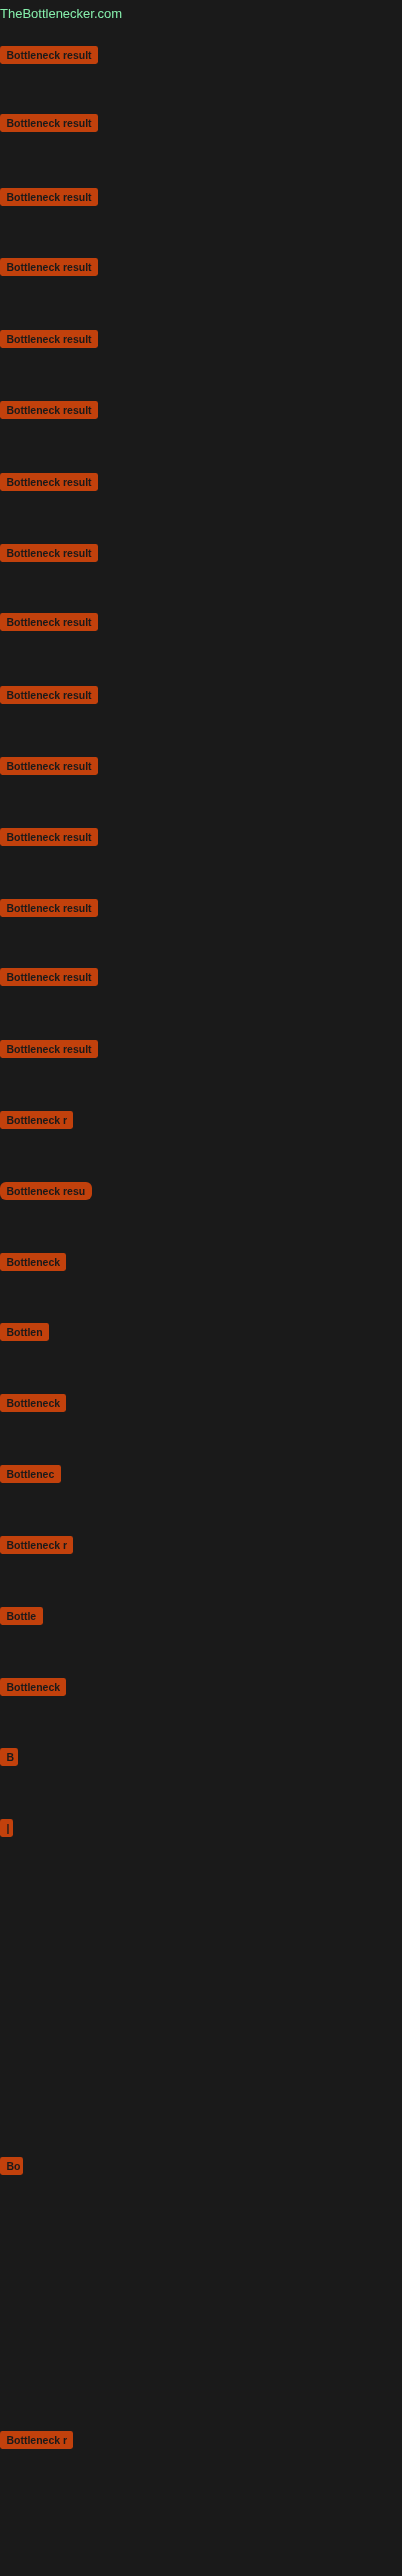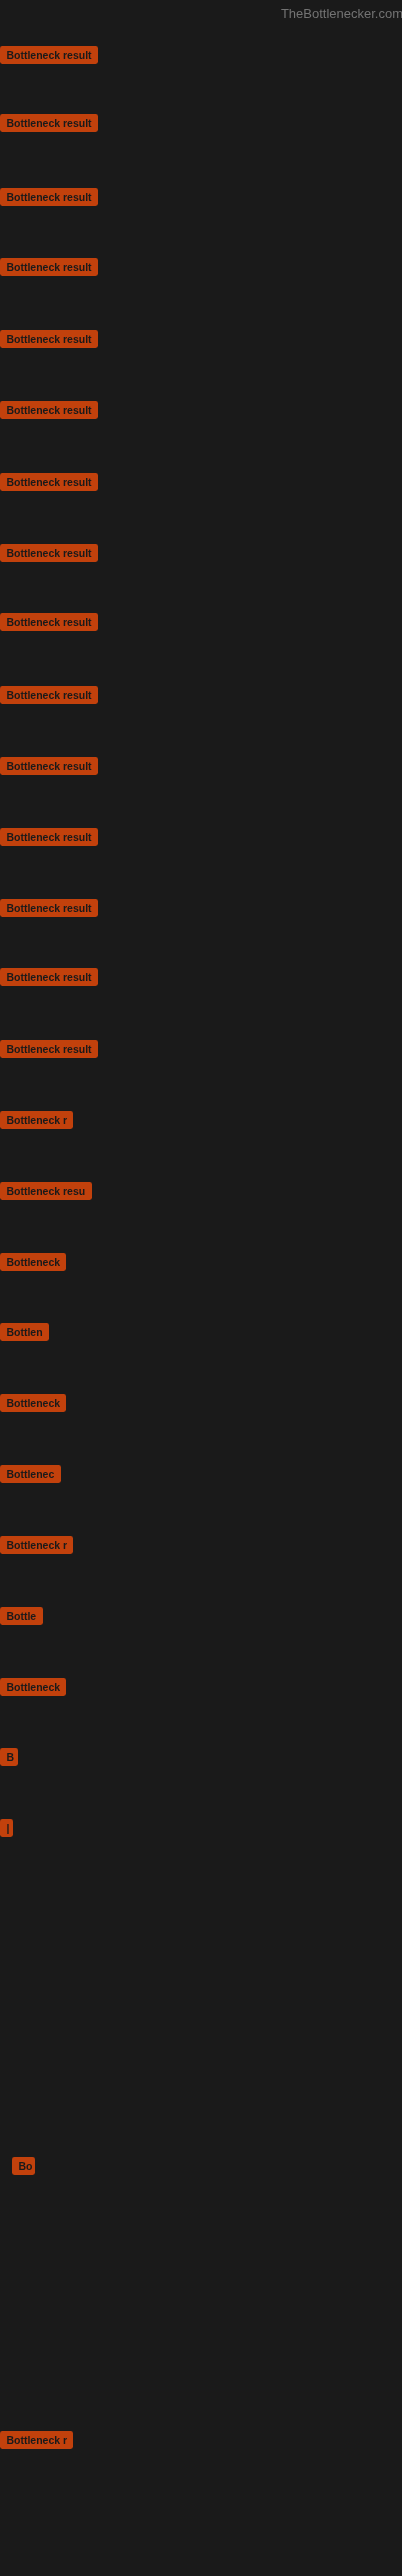--- a/index.html
+++ b/index.html
@@ -10,22 +10,22 @@
 
     body {
       width: 403px;
       min-height: 2576px;
       background-color: #1a1a1a;
       font-family: Arial, sans-serif;
       position: relative;
     }
 
     .site-title {
-      text-align: right;
-      color: #737373;
+      text-align: left;
+      color: #86efac;
       font-size: 13px;
       padding: 6.4px 0 9.7px 0;
       font-weight: normal;
     }
 
     .bottleneck-item {
       position: absolute;
       left: 0;
     }
 
@@ -58,26 +58,26 @@
     <div class="bottleneck-item" style="top: 473px; left: 0px;"><span class="bottleneck-badge" style="max-width: 143px;">Bottleneck result</span></div>
     <div class="bottleneck-item" style="top: 544px; left: 0px;"><span class="bottleneck-badge" style="max-width: 141px;">Bottleneck result</span></div>
     <div class="bottleneck-item" style="top: 613px; left: 0px;"><span class="bottleneck-badge" style="max-width: 148px;">Bottleneck result</span></div>
     <div class="bottleneck-item" style="top: 686px; left: 0px;"><span class="bottleneck-badge" style="max-width: 146px;">Bottleneck result</span></div>
     <div class="bottleneck-item" style="top: 757px; left: 0px;"><span class="bottleneck-badge" style="max-width: 143px;">Bottleneck result</span></div>
     <div class="bottleneck-item" style="top: 828px; left: 0px;"><span class="bottleneck-badge" style="max-width: 138px;">Bottleneck result</span></div>
     <div class="bottleneck-item" style="top: 899px; left: 0px;"><span class="bottleneck-badge" style="max-width: 139px;">Bottleneck result</span></div>
     <div class="bottleneck-item" style="top: 968px; left: 0px;"><span class="bottleneck-badge" style="max-width: 137px;">Bottleneck result</span></div>
     <div class="bottleneck-item" style="top: 1040px; left: 0px;"><span class="bottleneck-badge" style="max-width: 134px;">Bottleneck result</span></div>
     <div class="bottleneck-item" style="top: 1111px; left: 0px;"><span class="bottleneck-badge" style="max-width: 85px;">Bottleneck r</span></div>
-    <div class="bottleneck-item" style="top: 1182px; left: 0px;"><span class="bottleneck-badge" style="max-width: 105px;">Bottleneck resu</span></div>
+    <div class="bottleneck-item" style="top: 1182px; left: 0px;"><span class="bottleneck-badge" style="max-width: 105px; border-radius: 6px;">Bottleneck resu</span></div>
     <div class="bottleneck-item" style="top: 1253px; left: 0px;"><span class="bottleneck-badge" style="max-width: 72px;">Bottleneck</span></div>
     <div class="bottleneck-item" style="top: 1323px; left: 0px; text-align: right;"><span class="bottleneck-badge" style="max-width: 58px;">Bottlen</span></div>
     <div class="bottleneck-item" style="top: 1394px; left: 0px;"><span class="bottleneck-badge" style="max-width: 72px;">Bottleneck</span></div>
     <div class="bottleneck-item" style="top: 1465px; left: 0px;"><span class="bottleneck-badge" style="max-width: 68px;">Bottlenec</span></div>
     <div class="bottleneck-item" style="top: 1536px; left: 0px;"><span class="bottleneck-badge" style="max-width: 85px;">Bottleneck r</span></div>
     <div class="bottleneck-item" style="top: 1607px; left: 0px;"><span class="bottleneck-badge" style="max-width: 48px; text-align: right;">Bottle</span></div>
     <div class="bottleneck-item" style="top: 1678px; left: 0px;"><span class="bottleneck-badge" style="max-width: 72px;">Bottleneck</span></div>
     <div class="bottleneck-item" style="top: 1748px; left: 0px;"><span class="bottleneck-badge" style="max-width: 17.7px;">B</span></div>
     <div class="bottleneck-item" style="top: 1819px; left: 0px;"><span class="bottleneck-badge" style="max-width: 8px;">|</span></div>
-    <div class="bottleneck-item" style="top: 2157px; left: 12px;"><span class="bottleneck-badge" style="max-width: 22.5px;">Bo</span></div>
+    <div class="bottleneck-item" style="top: 2157px; left: 0px;"><span class="bottleneck-badge" style="max-width: 22.5px;">Bo</span></div>
     <div class="bottleneck-item" style="top: 2431px; left: 0px;"><span class="bottleneck-badge" style="max-width: 85px;">Bottleneck r</span></div>
   </div>
 
 
 </body></html>

